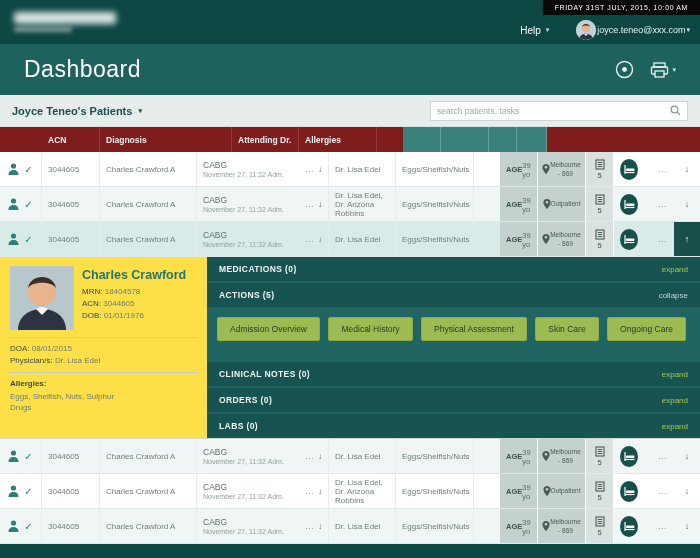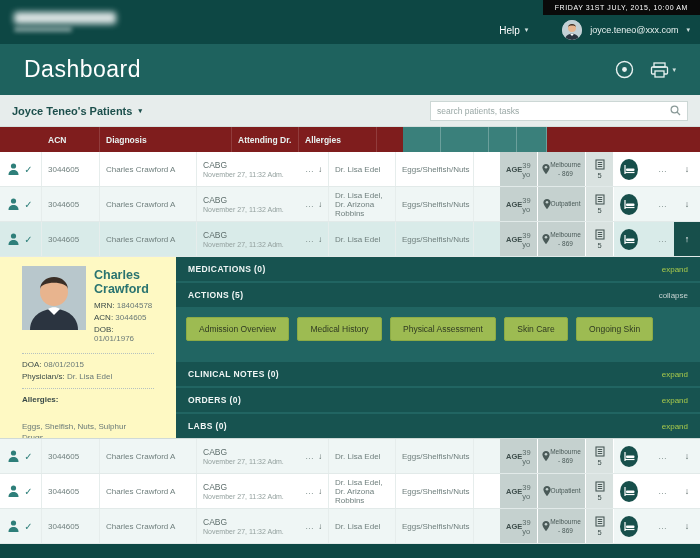--- a/index.html
+++ b/index.html
@@ -6,21 +6,21 @@
   html,body{width:700px;height:558px;overflow:hidden}
   body{font-family:"Liberation Sans",sans-serif;background:#fff;color:#5f6f6d;position:relative}
 
   
   .topbar{height:44px;background:#0d4744;position:relative;display:flex;align-items:center}
   .logo{margin-left:14px;display:flex;flex-direction:column;gap:3px}
   .logo .blob1{width:102px;height:12px;background:rgba(255,255,255,.85);border-radius:3px;filter:blur(3px)}
   .logo .blob2{width:58px;height:5px;background:rgba(255,255,255,.45);border-radius:2px;filter:blur(2px)}
   .date-badge{position:absolute;top:0;right:0;height:15px;background:#0a0a0a;color:#fff;
     font-size:7px;letter-spacing:.6px;display:flex;align-items:center;padding:0 12px}
-  .top-right{position:absolute;right:10px;top:20px;display:flex;align-items:center;gap:8px;color:#fff}
+  .top-right{position:absolute;right:10px;top:20px;display:flex;align-items:center;gap:1px;color:#fff}
   .help{display:flex;align-items:center;gap:5px;font-size:10px;margin-right:26px;cursor:pointer}
   .chev{font-size:7px;color:#cfe0de}
   .avatar{width:20px;height:20px;border-radius:50%;overflow:hidden;background:#c8d4d8;flex:0 0 auto}
   .email{font-size:9px;color:#e8f1f0}
 
   
   .titlebar{height:51px;background:#1e625e;display:flex;align-items:center;justify-content:space-between;padding:0 24px}
   .titlebar h1{color:#fff;font-size:23px;font-weight:300;letter-spacing:.5px}
   .title-icons{display:flex;align-items:center;gap:16px}
   .ticon{display:flex;align-items:center;gap:3px;cursor:pointer}
@@ -70,30 +70,30 @@
   .c-task{background:#d9e2e0;flex-direction:column;justify-content:center;border-right:1px solid #fff;cursor:pointer}
   .task-n{font-size:7.5px;color:#3f4f4d;margin-top:1px}
   .c-circ{justify-content:center;border-right:none}
   .circle-btn{width:21px;height:21px;border-radius:50%;background:#174f4b;display:flex;align-items:center;justify-content:center;cursor:pointer}
   .c-more{border-right:none;justify-content:flex-end;gap:6px;padding-right:0}
   .arrow-box{width:26px;height:100%;display:flex;align-items:center;justify-content:center;color:#4a5a58;font-size:9px;cursor:pointer}
   .trow.selected .arrow-box{background:#174f4b;color:#fff}
 
   
   .detail{height:182px;display:flex;border-bottom:1px solid #cfdad8}
-  .detail-left{width:176px;background:#fef9c3;padding:9px 22px;overflow:hidden}
+  .detail-left{width:207px;background:#fde047;padding:9px 10px;overflow:hidden}
   .dl-top{display:flex;gap:8px}
   .photo{width:64px;height:64px;flex:0 0 auto;overflow:hidden;background:#b8c7cc}
   .dl-info{padding-top:2px}
   .p-name{color:#2a7470;font-size:12.5px;font-weight:bold;margin-bottom:5px}
   .field{font-size:8px;margin-bottom:3px}
   .fl{font-weight:normal;color:#3a4a48}
   .fv{color:#6a7a78}
   .divider{border-top:1px dotted #b5c2c0;margin:7px 0 6px}
-  .allergy-label{font-size:8px;font-weight:bold;color:#3a4a48;margin-bottom:17px}
+  .allergy-label{font-size:8px;font-weight:bold;color:#3a4a48;margin-bottom:3px}
   .allergy-val{font-size:8px;color:#6a7a78;line-height:1.4;width:120px}
 
   .detail-right{flex:1;background:#216562;display:flex;flex-direction:column;gap:2px;padding-top:0}
   .sec-bar{height:24px;background:#175350;display:flex;align-items:center;justify-content:space-between;
     padding:0 12px;flex:0 0 auto;cursor:pointer}
   .sec-title{color:#f0f6f5;font-size:8.5px;font-weight:bold;letter-spacing:.4px}
   .sec-link{font-size:8px;cursor:pointer}
   .link-expand{color:#a8c94b}
   .link-collapse{color:#c6d3d1}
   .actions-area{padding:5px 10px 6px;flex:1}
@@ -461,21 +461,21 @@
     </div>
     <div class="sec-bar">
       <span class="sec-title">ACTIONS (5)</span>
       <span class="sec-link link-collapse">collapse</span>
     </div>
     <div class="actions-area">
       <span class="action-btn">Admission Overview</span>
       <span class="action-btn">Medical History</span>
       <span class="action-btn">Physical Assessment</span>
       <span class="action-btn">Skin Care</span>
-      <span class="action-btn">Ongoing Skin</span>
+      <span class="action-btn">Ongoing Care</span>
     </div>
     <div class="sec-bar">
       <span class="sec-title">CLINICAL NOTES (0)</span>
       <span class="sec-link link-expand">expand</span>
     </div>
     <div class="sec-bar">
       <span class="sec-title">ORDERS (0)</span>
       <span class="sec-link link-expand">expand</span>
     </div>
     <div class="sec-bar">

